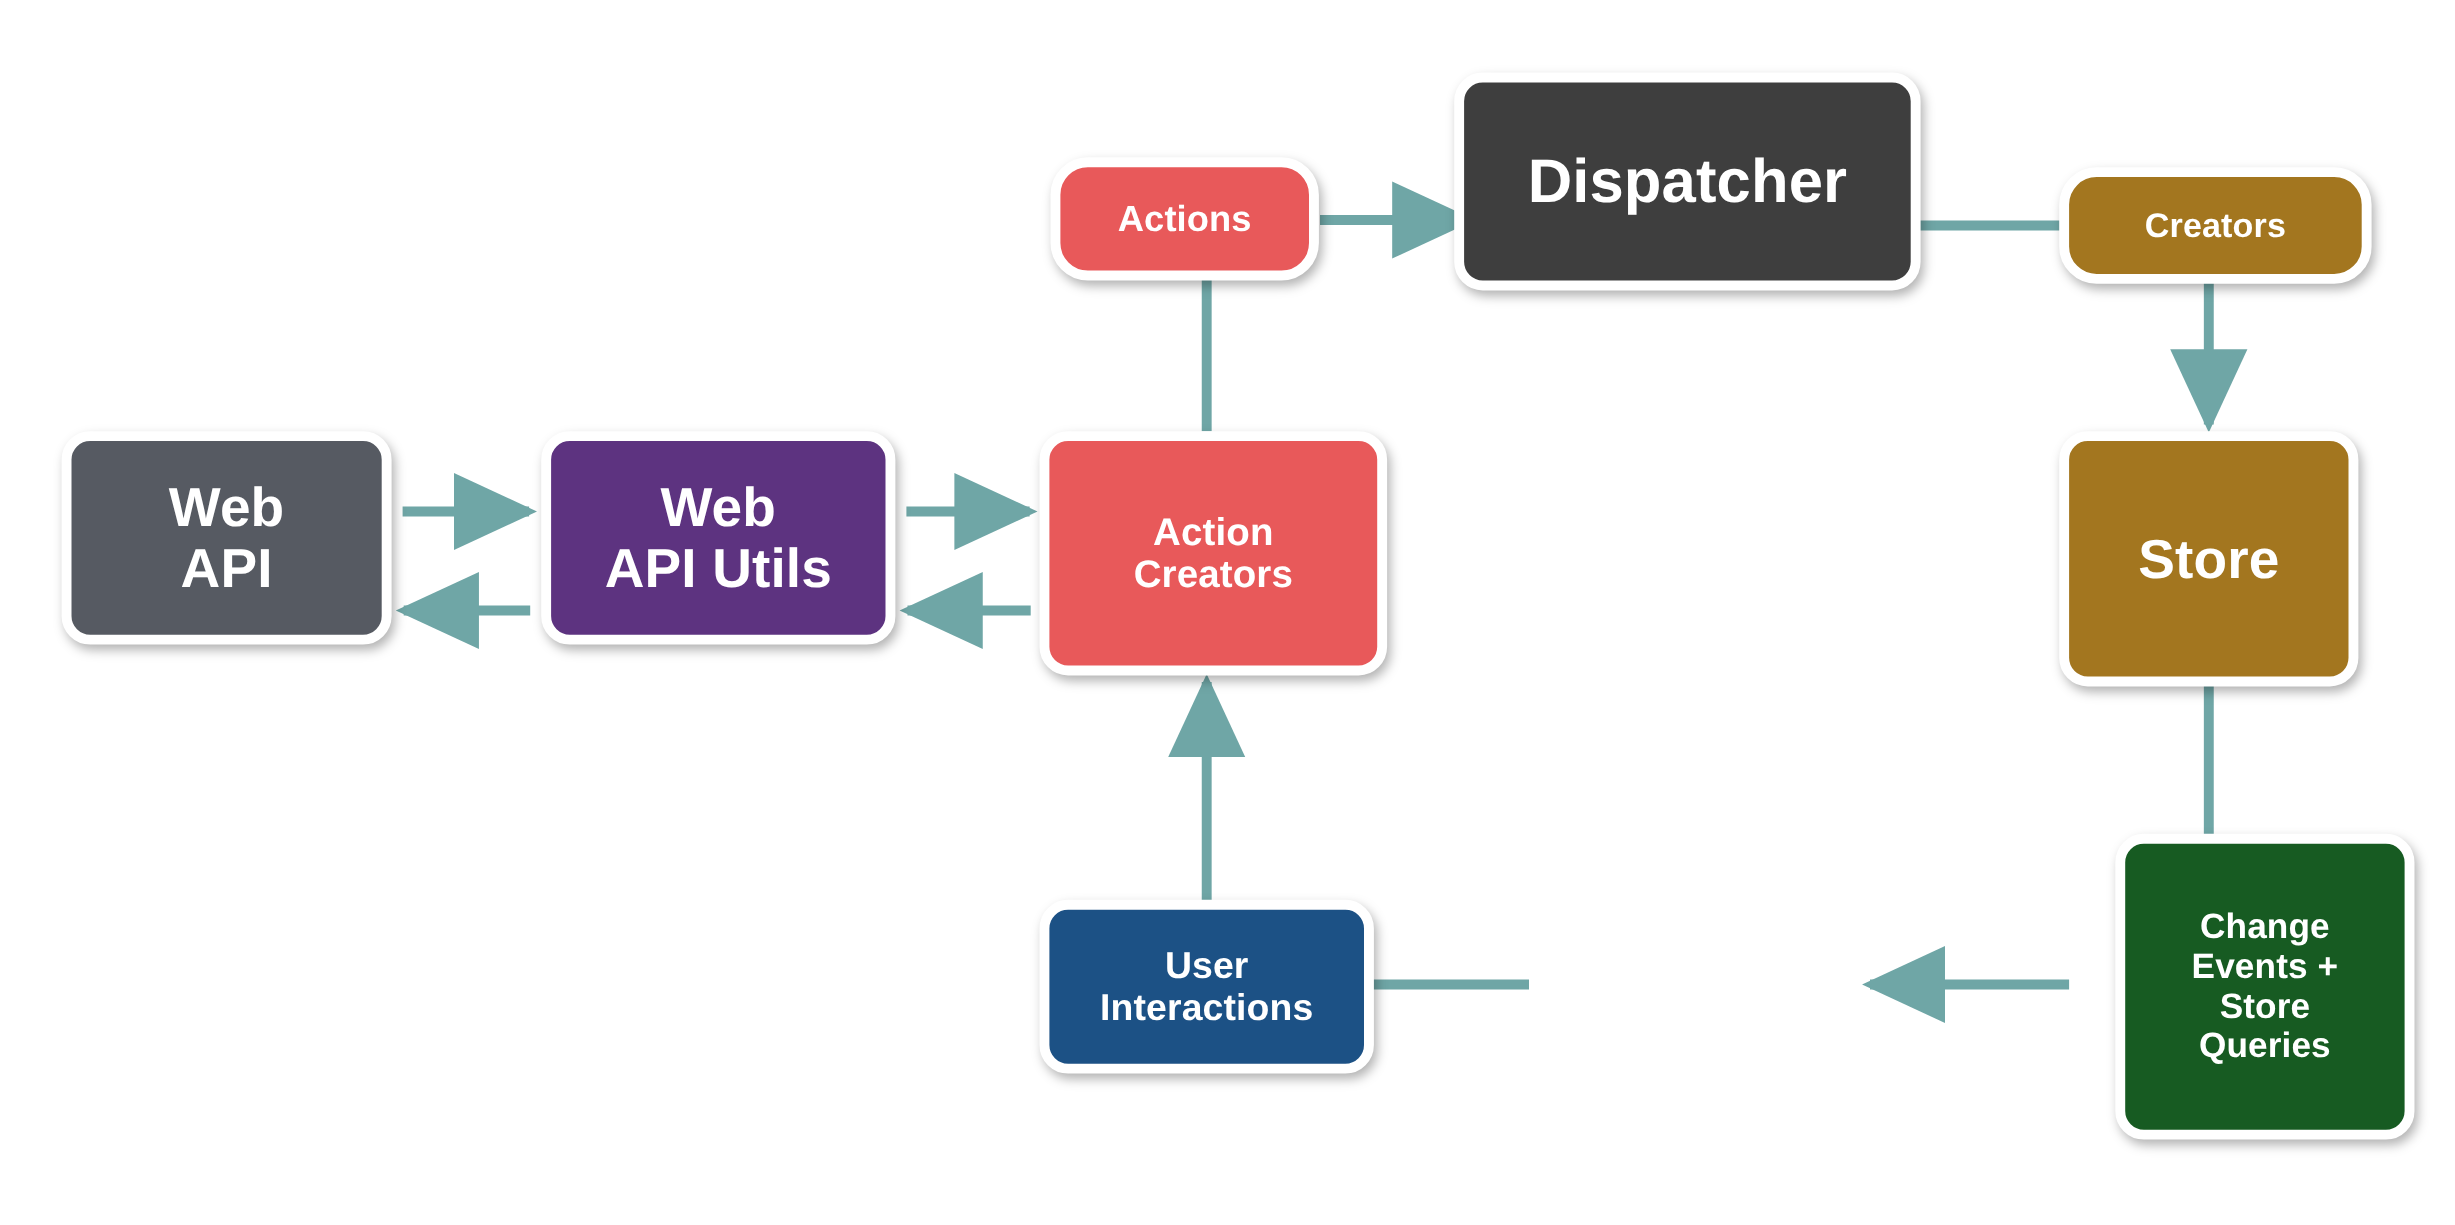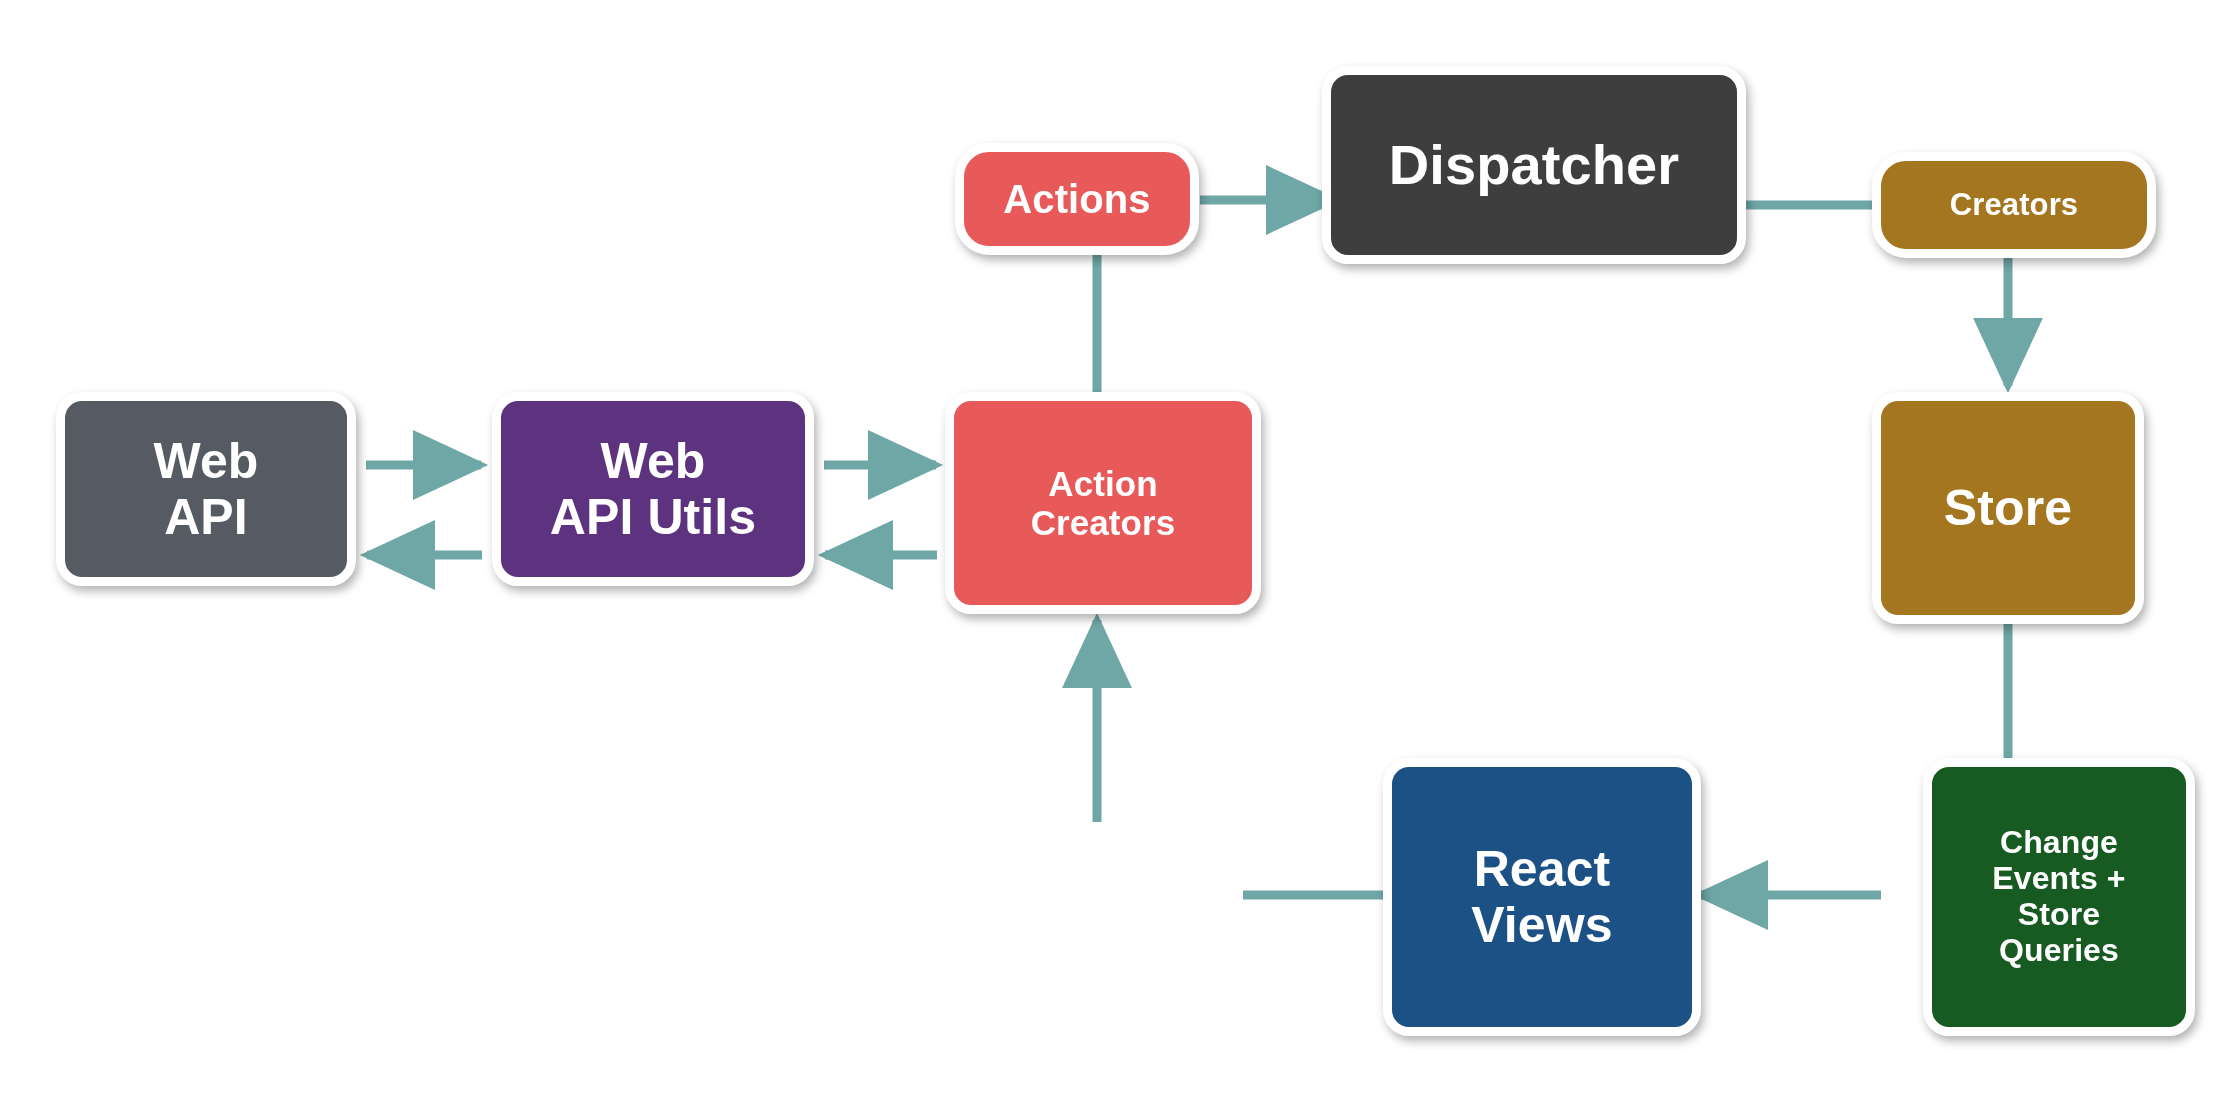--- a/index.html
+++ b/index.html
@@ -49,21 +49,21 @@
   }
   .node .label {
     display: block;
     padding: 0 6px;
   }
 
   
   #node-web-api        { left: 56px;   top: 392px; width: 300px; height: 194px; font-size: 50px; }
   #node-web-api-utils  { left: 492px;  top: 392px; width: 322px; height: 194px; font-size: 50px; }
   #node-action-creators{ left: 945px;  top: 392px; width: 316px; height: 222px; font-size: 35px; }
-  #node-actions        { left: 955px;  top: 143px; width: 244px; height: 112px; font-size: 40px; }
+  #node-actions        { left: 955px;  top: 143px; width: 244px; height: 112px; font-size: 33px; }
   #node-dispatcher     { left: 1322px; top: 66px;  width: 424px; height: 198px; font-size: 56px; }
   #node-callbacks      { left: 1872px; top: 152px; width: 284px; height: 106px; font-size: 31px; }
   #node-store          { left: 1872px; top: 392px; width: 272px; height: 232px; font-size: 50px; }
   #node-change-events  { left: 1923px; top: 758px; width: 272px; height: 278px; font-size: 32px; }
   #node-react-views    { left: 1383px; top: 758px; width: 318px; height: 278px; font-size: 50px; }
   #node-user-inter     { left: 945px;  top: 818px; width: 304px; height: 158px; font-size: 34px; }
 </style>
 </head>
 <body>
 
@@ -132,19 +132,19 @@
     <span class="label">Store</span>
   </div>
 
   <div class="node" id="node-change-events" style="background-color: rgb(23, 91, 34); border-color: rgb(255, 255, 255); color: rgb(255, 255, 255);">
     <span class="label">Change
 Events +
 Store
 Queries</span>
   </div>
 
-  <div class="node" id="node-react-views" style="background-color: rgb(28, 81, 133); border-color: rgb(255, 255, 255); color: rgb(255, 255, 255);">
-    <span class="label">React
-Views</span>
+
+  <div class="node" id="node-user-inter" style="background-color: rgb(28, 81, 133); border-color: rgb(255, 255, 255); color: rgb(255, 255, 255);">
+    <span class="label">User
+Interactions</span>
   </div>
-
 
 </div>
 
 </body></html>

